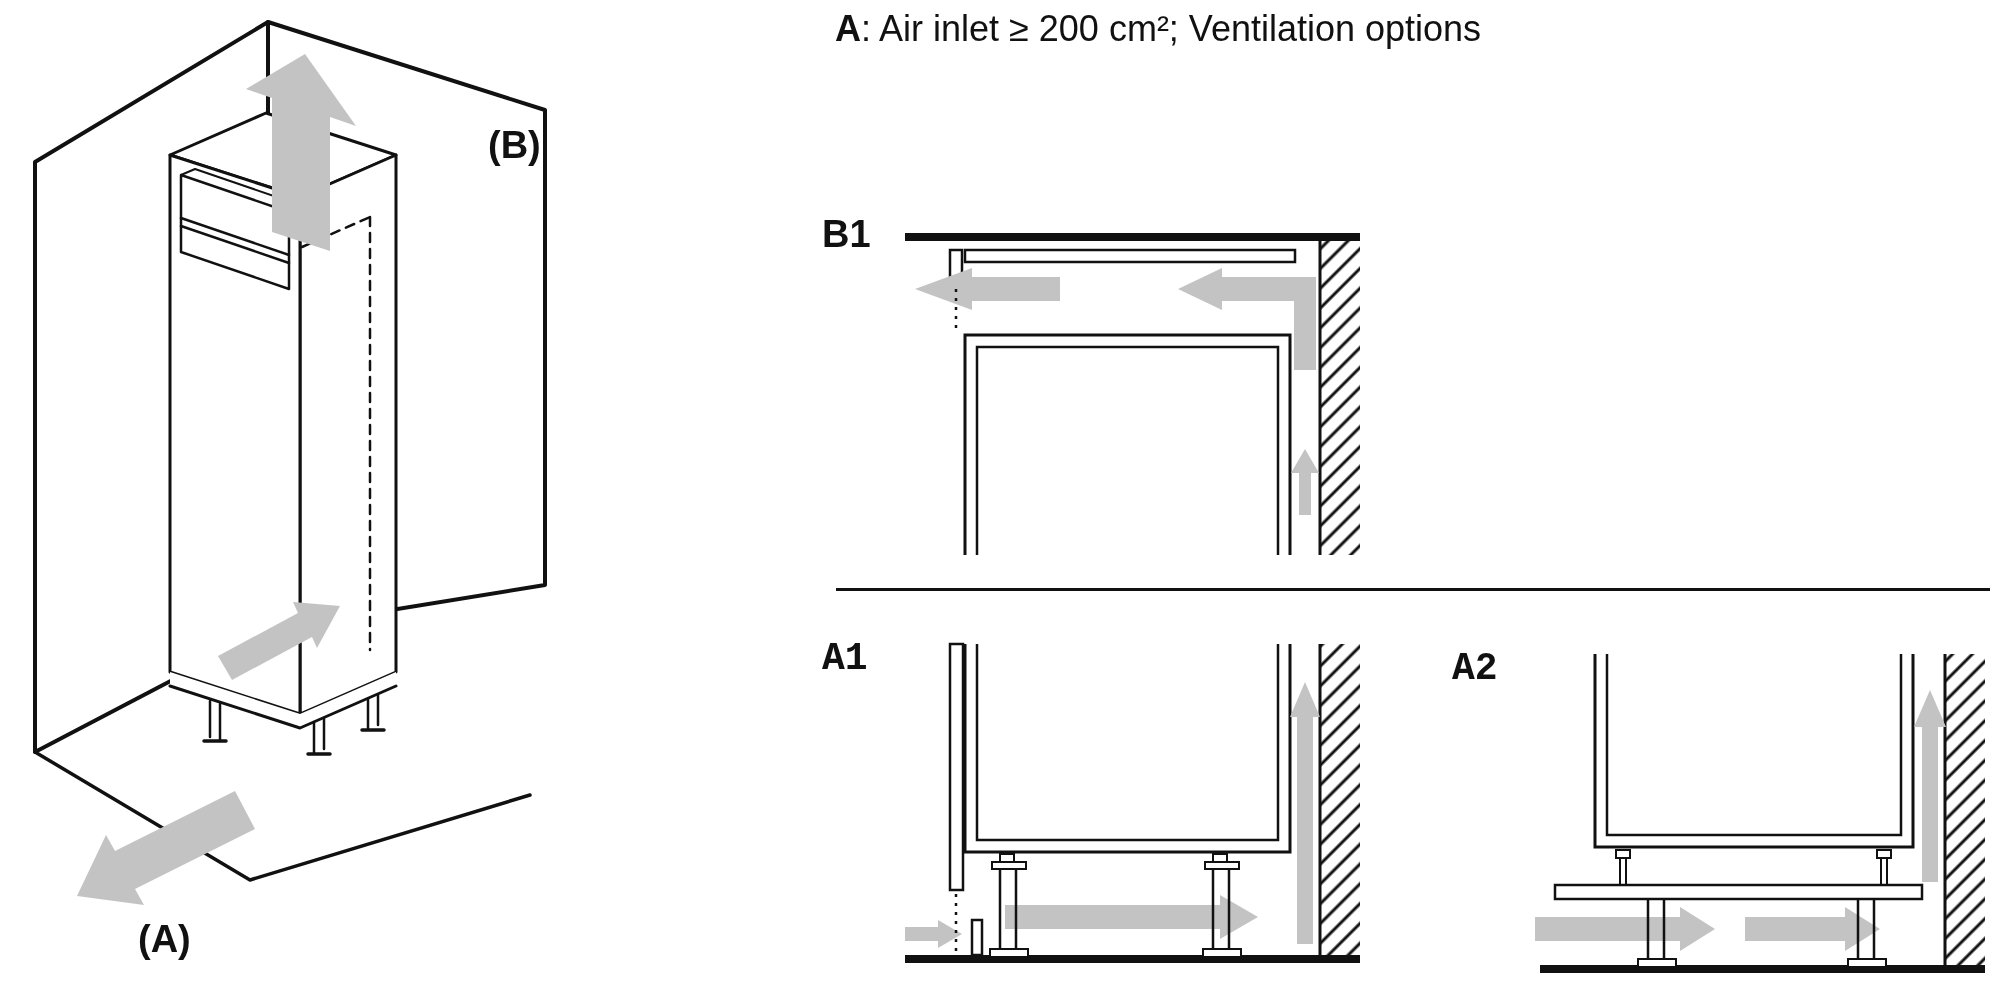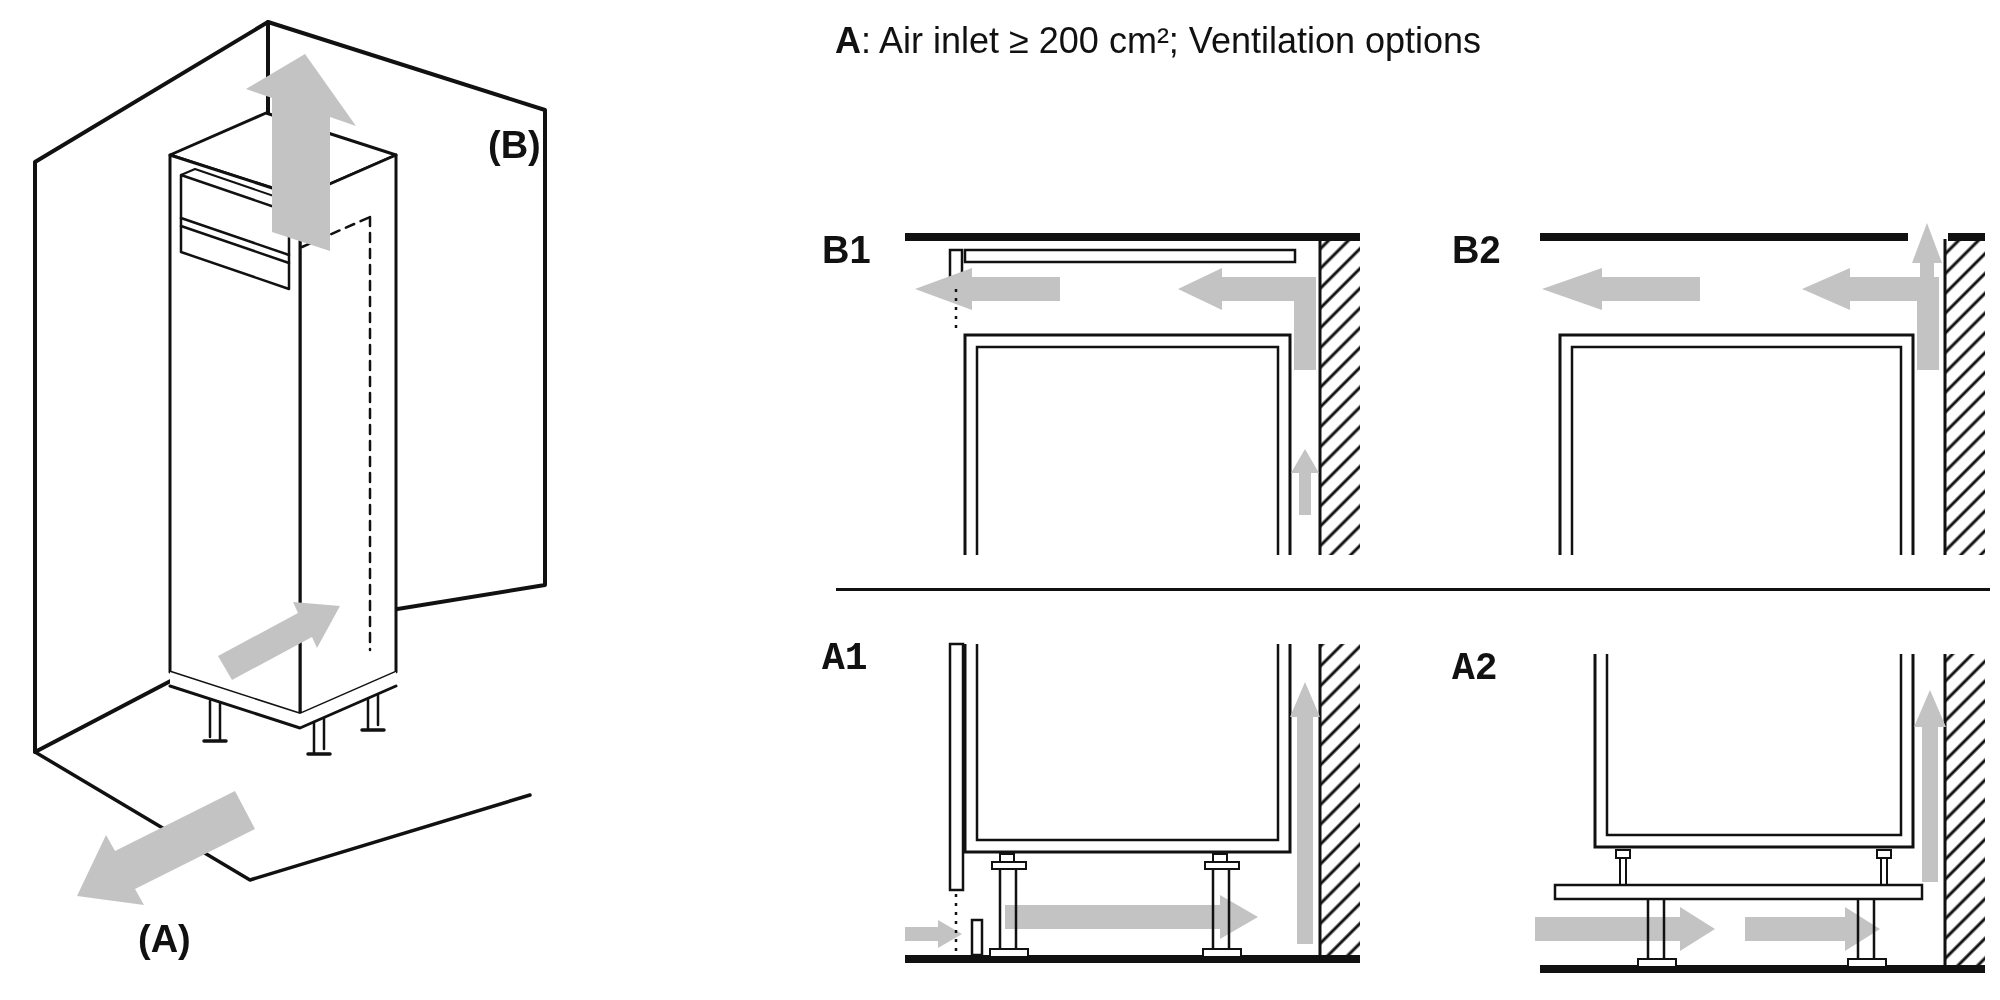--- a/index.html
+++ b/index.html
@@ -5,27 +5,27 @@
   * { margin:0; padding:0; box-sizing:border-box; }
   html,body { width:2000px; height:1000px; background:#ffffff; }
   .page {
     position:relative; width:2000px; height:1000px; overflow:hidden;
     background:#ffffff; color:#111111;
     font-family:"Liberation Sans", sans-serif;
   }
   svg { display:block; }
   svg text { font-family:"Liberation Sans", sans-serif; fill:#111111; }
   .iso-wrap { position:absolute; left:0; top:0; width:620px; height:1000px; }
-  .legend { position:absolute; left:835px; top:18px; font-size:36px; line-height:45px; white-space:nowrap; }
+  .legend { position:absolute; left:835px; top:6px; font-size:36px; line-height:45px; white-space:nowrap; }
   .legend b { font-weight:700; }
   .divider { position:absolute; left:836px; top:588px; width:1154px; height:3px; background:#111111; }
   .panel { position:absolute; }
   .panel svg { position:absolute; left:0; top:0; }
   .panel-label { position:absolute; left:2px; font-size:38px; font-weight:700; line-height:1; }
-  .panel-label.toprow { top:50px;margin-top:16px; }
+  .panel-label.toprow { top:50px; }
   .panel-label.bottomrow { top:18px;font-family:Liberation Mono, monospace; }
 </style>
 </head>
 <body>
 
 <div class="page">
 
   <div class="iso-wrap">
     <svg viewBox="0 0 620 1000" width="620" height="1000">
       <g stroke-linejoin="round" stroke-linecap="round">
@@ -88,39 +88,20 @@
       <path d="M157,390 L157,182 L458,182 L458,390" fill="none" stroke="#111111" stroke-width="2.5"></path>
       <rect x="145" y="85" width="330" height="12" fill="#ffffff" stroke="#111111" stroke-width="2.5"></rect>
       <rect x="130" y="85" width="12" height="34" fill="#ffffff" stroke="#111111" stroke-width="2.5"></rect>
       <polygon points="240,112 152,112 152,103 95,124 152,145 152,136 240,136" fill="#c3c3c3"></polygon>
       <polygon points="474,205 474,136 402,136 402,145 358,124 402,103 402,112 496,112 496,205" fill="#c3c3c3"></polygon>
       <polygon points="479,350 479,308 471,308 485,284 499,308 491,308 491,350" fill="#c3c3c3"></polygon>
       <line x1="136" y1="124" x2="136" y2="168" stroke="#111111" stroke-width="2.5" stroke-dasharray="3 6"></line>
     </svg>
   </div>
 
-  <div class="panel" style="left:1450px; top:165px; width:550px; height:400px;">
-    <span class="panel-label toprow">B2</span>
-    <svg viewBox="0 0 550 400" width="550" height="400">
-      <defs>
-        <pattern id="hb2" width="14" height="14" patternUnits="userSpaceOnUse" patternTransform="rotate(45)">
-          <line x1="7" y1="0" x2="7" y2="14" stroke="#111111" stroke-width="3"></line>
-        </pattern>
-      </defs>
-      <rect x="495" y="73" width="40" height="317" fill="url(#hb2)"></rect>
-      <line x1="495" y1="74" x2="495" y2="390" stroke="#111111" stroke-width="3"></line>
-      <rect x="90" y="68" width="368" height="8" fill="#111111"></rect>
-      <rect x="498" y="68" width="37" height="8" fill="#111111"></rect>
-      <path d="M110,390 L110,170 L463,170 L463,390" fill="#ffffff" stroke="#111111" stroke-width="3"></path>
-      <path d="M122,390 L122,182 L451,182 L451,390" fill="none" stroke="#111111" stroke-width="2.5"></path>
-      <polygon points="250,112 152,112 152,103 92,124 152,145 152,136 250,136" fill="#c3c3c3"></polygon>
-      <polygon points="467,205 467,136 400,136 400,145 352,124 400,103 400,112 489,112 489,205" fill="#c3c3c3"></polygon>
-      <polygon points="470,155 470,98 462,98 477,58 492,98 484,98 484,155" fill="#c3c3c3"></polygon>
-    </svg>
-  </div>
 
   <div class="panel" style="left:820px; top:622px; width:580px; height:378px;">
     <span class="panel-label bottomrow">A1</span>
     <svg viewBox="0 0 580 378" width="580" height="378">
       <defs>
         <pattern id="ha1" width="14" height="14" patternUnits="userSpaceOnUse" patternTransform="rotate(45)">
           <line x1="7" y1="0" x2="7" y2="14" stroke="#111111" stroke-width="3"></line>
         </pattern>
       </defs>
       <rect x="500" y="22" width="40" height="311" fill="url(#ha1)"></rect>

